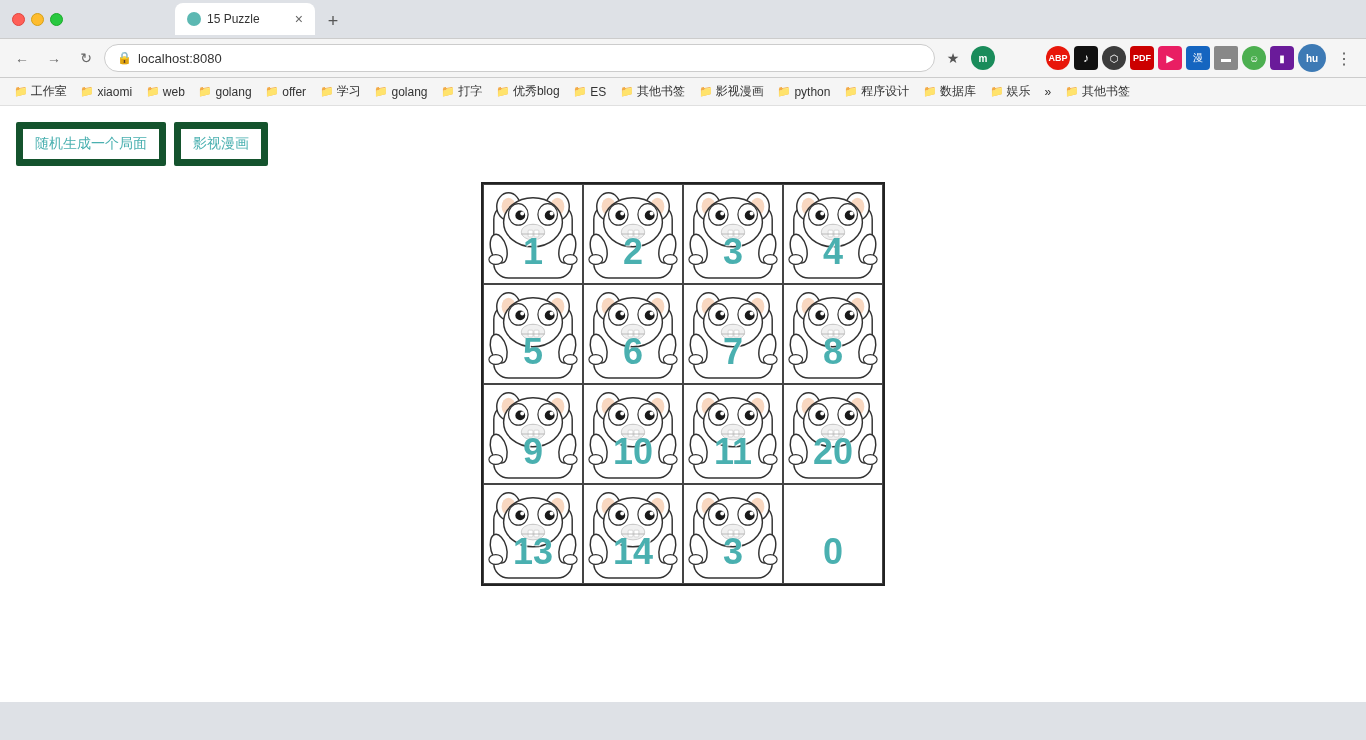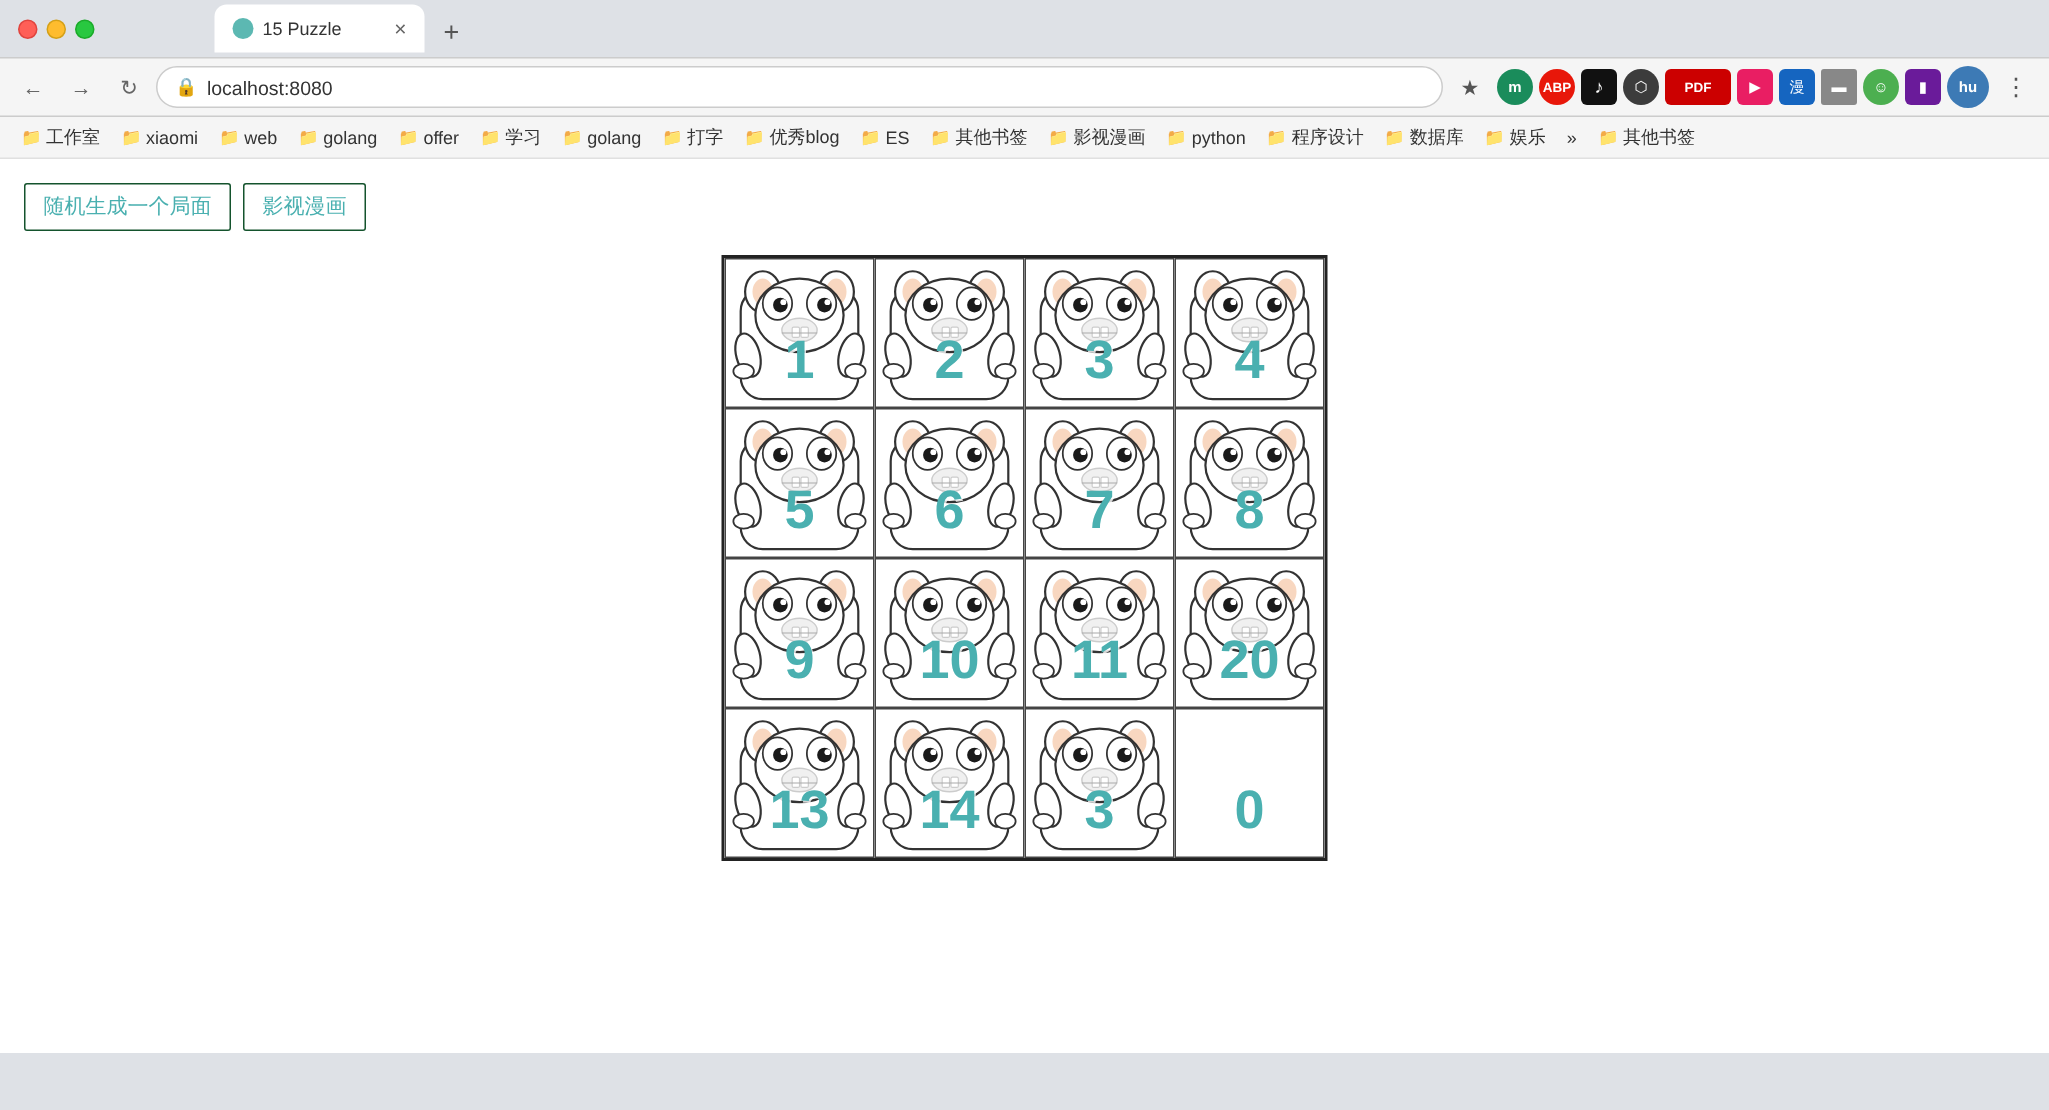--- a/index.html
+++ b/index.html
@@ -46,20 +46,21 @@
       display: flex;
       align-items: center;
       gap: 6px;
       background: #fff;
       padding: 6px 12px;
       border-radius: 8px 8px 0 0;
       font-size: 12px;
       color: #333;
       min-width: 140px;
       height: 32px;
+      margin-left: 32px;
     }
 
     .tab-favicon {
       width: 14px;
       height: 14px;
       background: #5cb8b2;
       border-radius: 50%;
     }
 
     .tab-close {
@@ -175,21 +176,21 @@
     }
 
     .controls {
       display: flex;
       gap: 8px;
       margin-bottom: 16px;
     }
 
     .btn-control {
       padding: 6px 12px;
-      border: 1px solid #14532d;
+      border: 7px solid #14532d;
       background: #fff;
       color: #4ab0b0;
       font-size: 14px;
       cursor: pointer;
       border-radius: 2px;
     }
 
     .puzzle-container {
       display: flex;
       justify-content: center;
@@ -284,30 +285,30 @@
     <div class="address-bar">
       <span class="lock-icon">🔒</span>
       <span class="address-text">localhost:8080</span>
     </div>
     <div class="nav-actions">
       <button class="nav-action-btn">★</button>
 
       <div style="width:24px;height:24px;border-radius:50%;background:#1a8c5b;display:flex;align-items:center;justify-content:center;">
         <span style="color:white;font-size:10px;font-weight:bold;">m</span>
       </div>
-      <div style="width:24px;height:24px;border-radius:50%;background:#e8170a;display:flex;align-items:center;justify-content:center;">
+      <div style="width:24px;height:24px;border-radius:50%;background:#e8170a;display:flex;align-items:center;justify-content:center;margin-left:47px;">
         <span style="color:white;font-size:9px;font-weight:bold;">ABP</span>
       </div>
       <div style="width:24px;height:24px;border-radius:4px;background:#111;display:flex;align-items:center;justify-content:center;">
         <span style="color:white;font-size:12px;">♪</span>
       </div>
       <div style="width:24px;height:24px;border-radius:50%;background:#3c3c3c;display:flex;align-items:center;justify-content:center;">
         <span style="color:white;font-size:10px;">⬡</span>
       </div>
-      <div style="width:44px;height:24px;border-radius:4px;background:#c00;display:flex;align-items:center;justify-content:center;">
+      <div style="width:24px;height:24px;border-radius:4px;background:#c00;display:flex;align-items:center;justify-content:center;">
         <span style="color:white;font-size:9px;font-weight:bold;">PDF</span>
       </div>
       <div style="width:24px;height:24px;border-radius:4px;background:#e91e63;display:flex;align-items:center;justify-content:center;">
         <span style="color:white;font-size:10px;">▶</span>
       </div>
       <div style="width:24px;height:24px;border-radius:4px;background:#1565c0;display:flex;align-items:center;justify-content:center;">
         <span style="color:white;font-size:10px;">漫</span>
       </div>
       <div style="width:24px;height:24px;border-radius:2px;background:#888;display:flex;align-items:center;justify-content:center;">
         <span style="color:white;font-size:10px;">▬</span>

